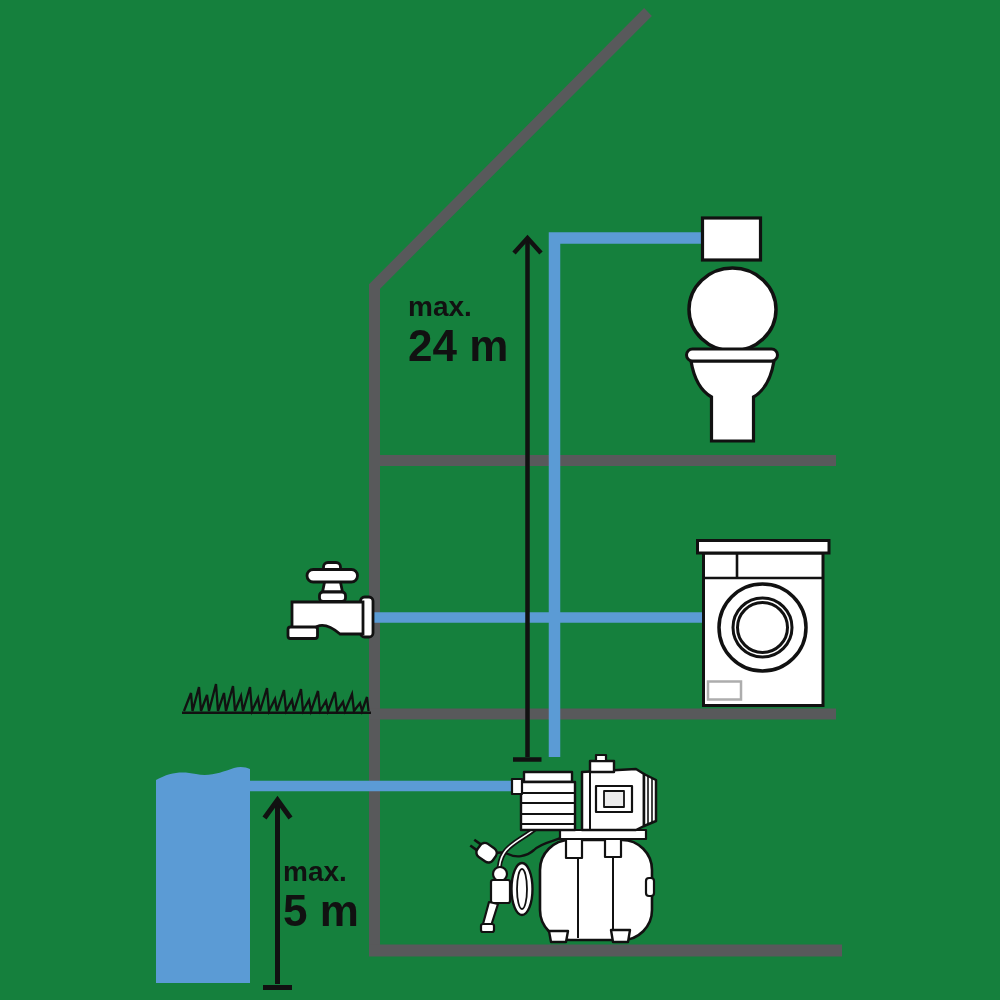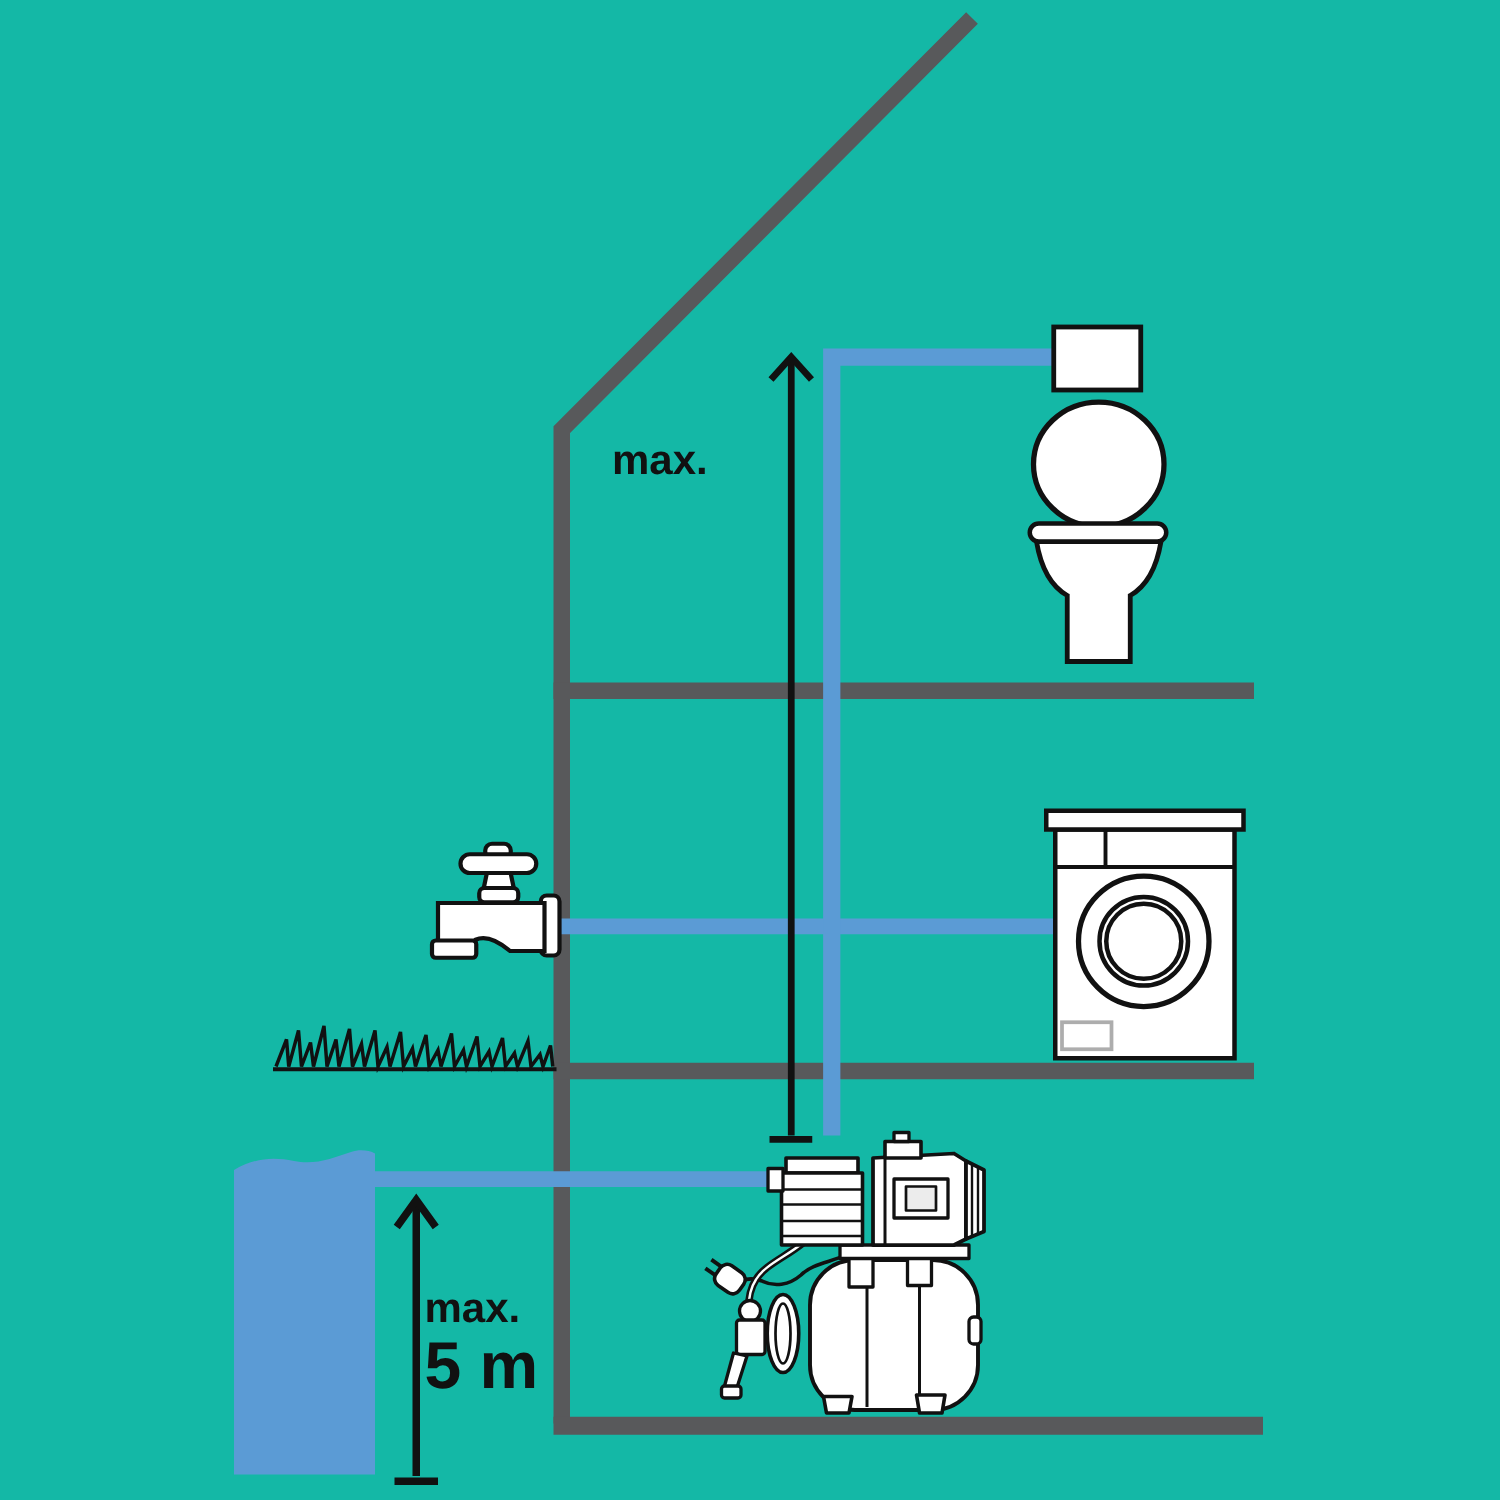--- a/index.html
+++ b/index.html
@@ -1,17 +1,17 @@
 <!DOCTYPE html>
 <html style="--pipe-blue: #5B9BD5; --structure-gray: #58595B; --outline-black: #111111;"><head>
 <meta charset="utf-8">
 <style>
   html,body{margin:0;padding:0;background:#ffffff;}
   #stage{
-    position:relative;width:1000px;height:1000px;background:#14b8a6;
+    position:relative;width:1000px;height:1000px;background:#15803d;
     font-family:"Liberation Sans",sans-serif;overflow:hidden;
   }
   #drawing{position:absolute;left:0;top:0;}
   .structure{stroke:var(--structure-gray);fill:none;}
   .pipe{stroke:var(--pipe-blue);fill:none;}
   .water{fill:var(--pipe-blue);stroke:none;}
   .ink{stroke:var(--outline-black);fill:none;}
   .fixture{stroke:var(--outline-black);fill:#ffffff;}
   .fixture-light{stroke:#adadad;fill:#ffffff;}
   .shade{fill:#ececec;}
@@ -140,18 +140,19 @@
     </g>
     <g class="ink" stroke-width="5">
       <line x1="277.5" y1="803" x2="277.5" y2="984"></line>
       <polyline points="264.5,818 277.5,800 290.5,818" stroke-linejoin="miter"></polyline>
       <line x1="263" y1="987.5" x2="292" y2="987.5"></line>
     </g>
   </svg>
 
   <div id="label-delivery" class="measure-label">
     <span class="measure-prefix">max.</span>
+    <span class="measure-value">24 m</span>
   </div>
   <div id="label-suction" class="measure-label">
     <span class="measure-prefix">max.</span>
     <span class="measure-value">5 m</span>
   </div>
 </div>
 
 </body></html>

